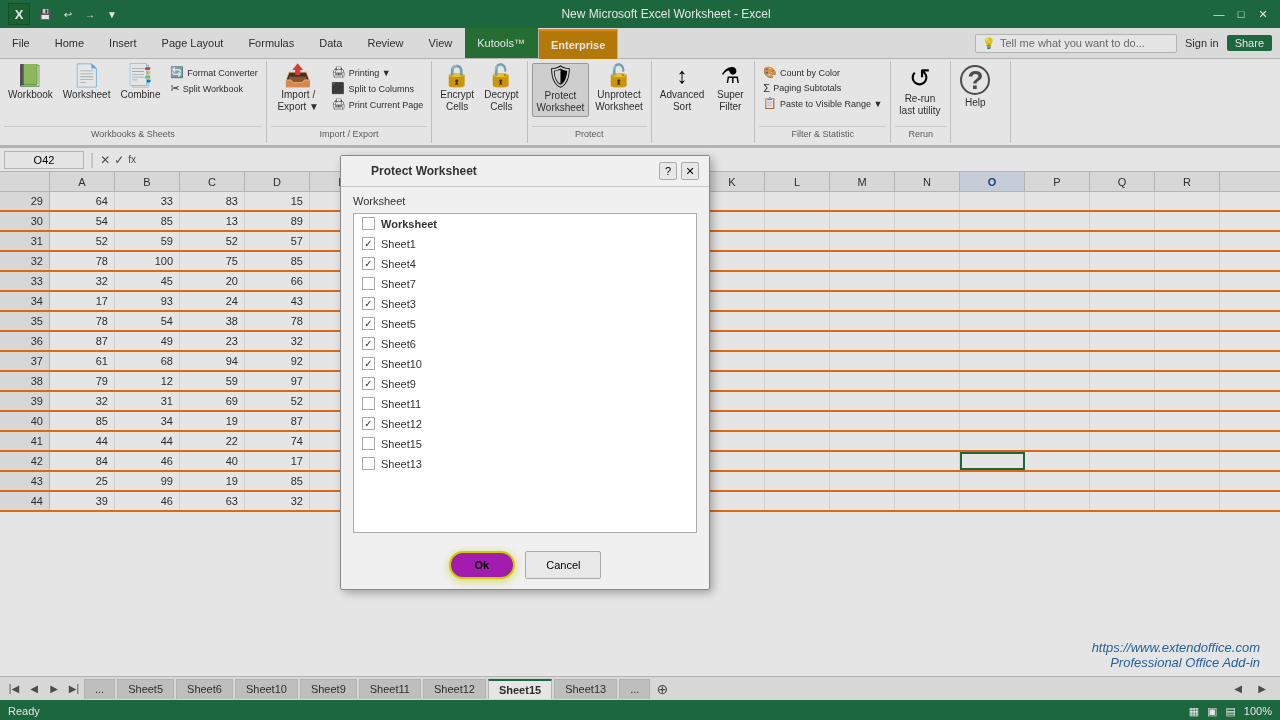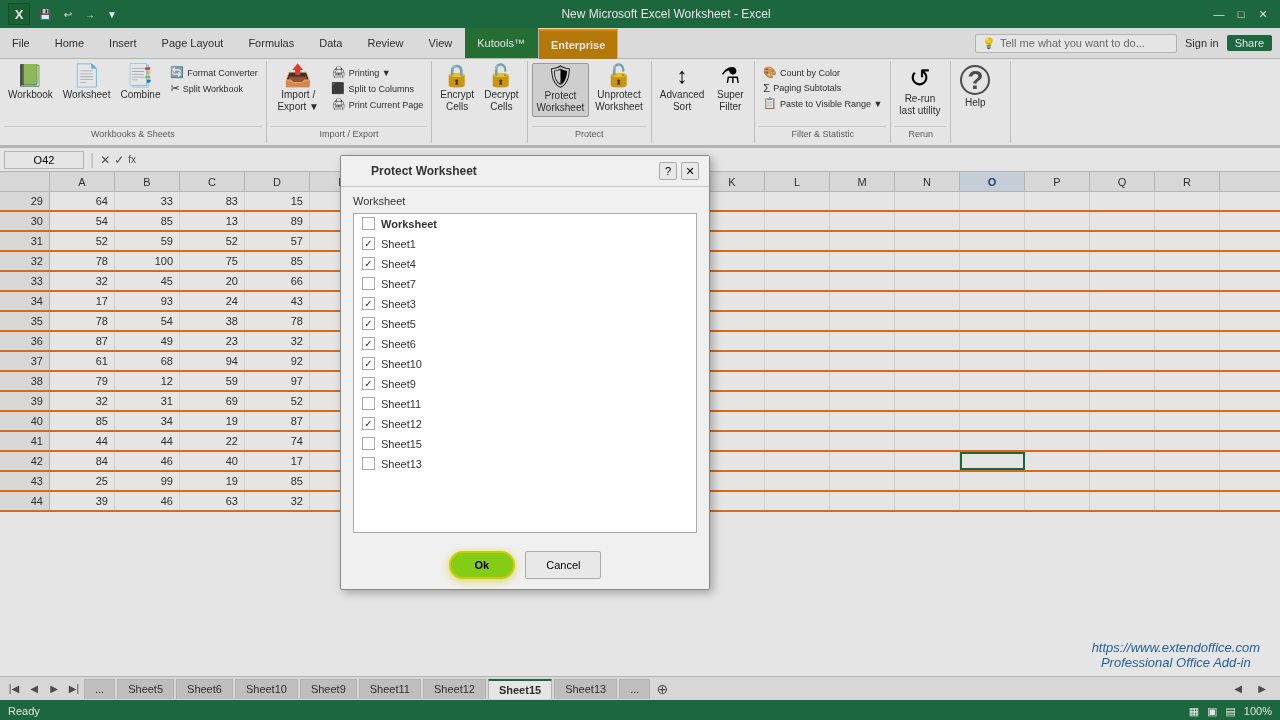--- a/index.html
+++ b/index.html
@@ -264,35 +264,35 @@
       padding: 10px 12px;
     }
     .modal-btn {
       padding: 4px 20px;
       font-size: 11px;
       cursor: pointer;
       border-radius: 2px;
       border: 1px solid #aaa;
     }
     .modal-btn.ok {
-      background: #84cc16;
+      background: #a21caf;
       border: 2px solid #cccc00;
       font-weight: 600;
       padding: 6px 24px;
       border-radius: 20px;
       box-shadow: 0 2px 8px rgba(200,200,0,0.6);
     }
     .modal-btn.cancel { background: #e8e8e8; }
 
     
     .watermark {
       position: fixed;
       bottom: 50px;
       right: 20px;
-      text-align: center;
+      text-align: right;
       color: #2b6cb0;
       font-size: 13px;
       font-style: italic;
       z-index: 5;
     }
 
     
     .sheet-list-container::-webkit-scrollbar { width: 12px; }
     .sheet-list-container::-webkit-scrollbar-track { background: #f0f0f0; }
     .sheet-list-container::-webkit-scrollbar-thumb { background: #c8c8c8; border: 1px solid #aaa; }

